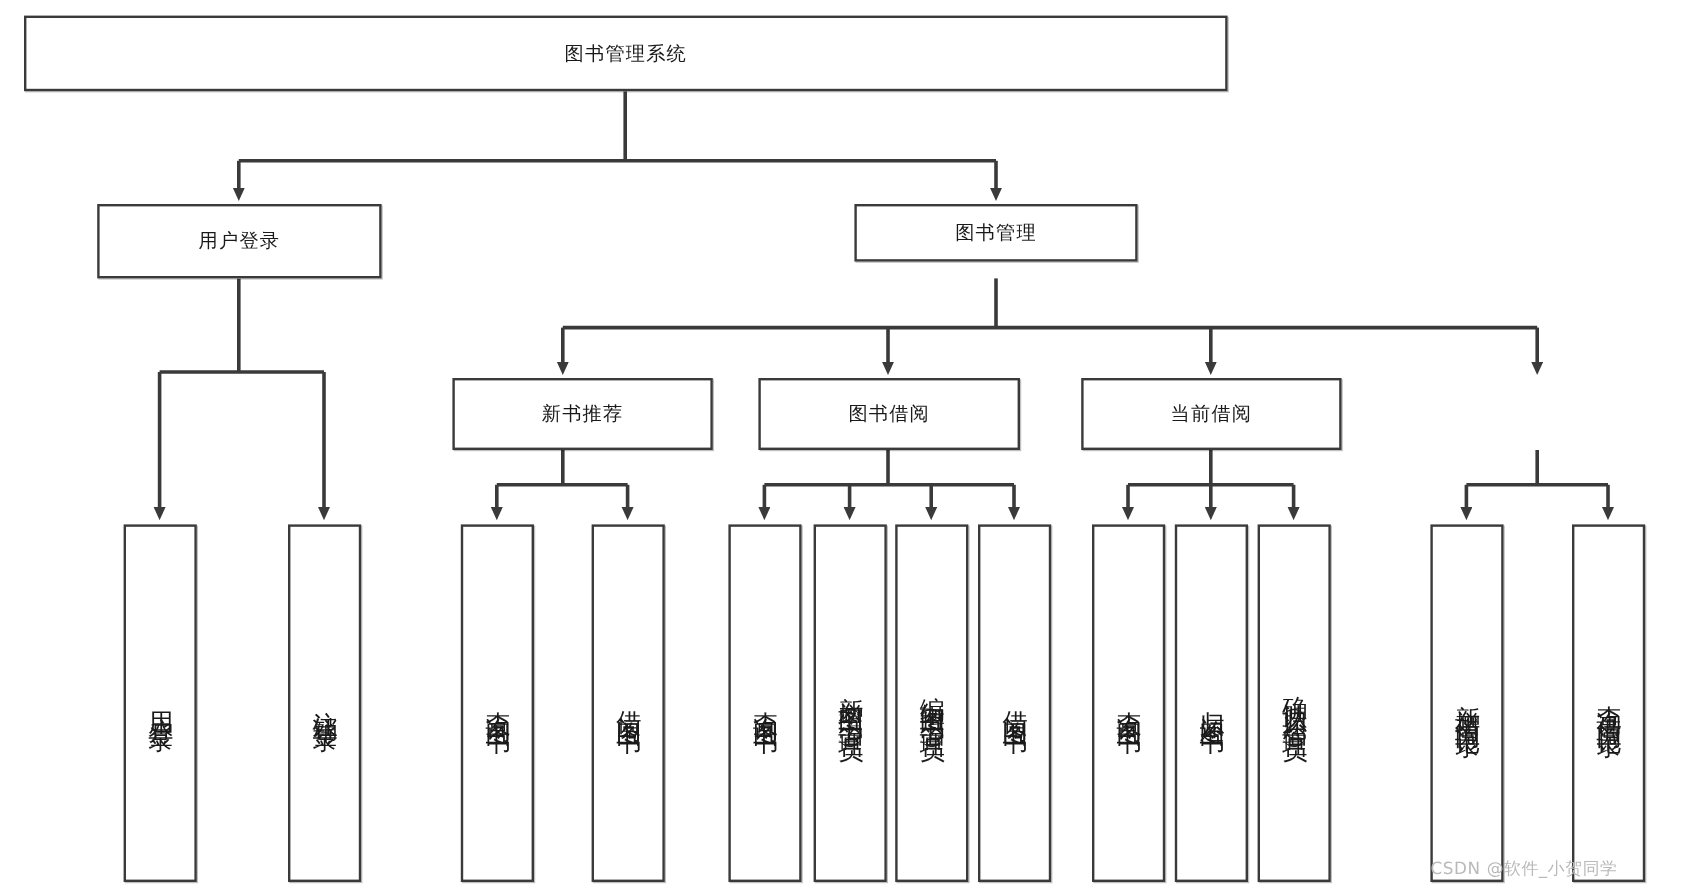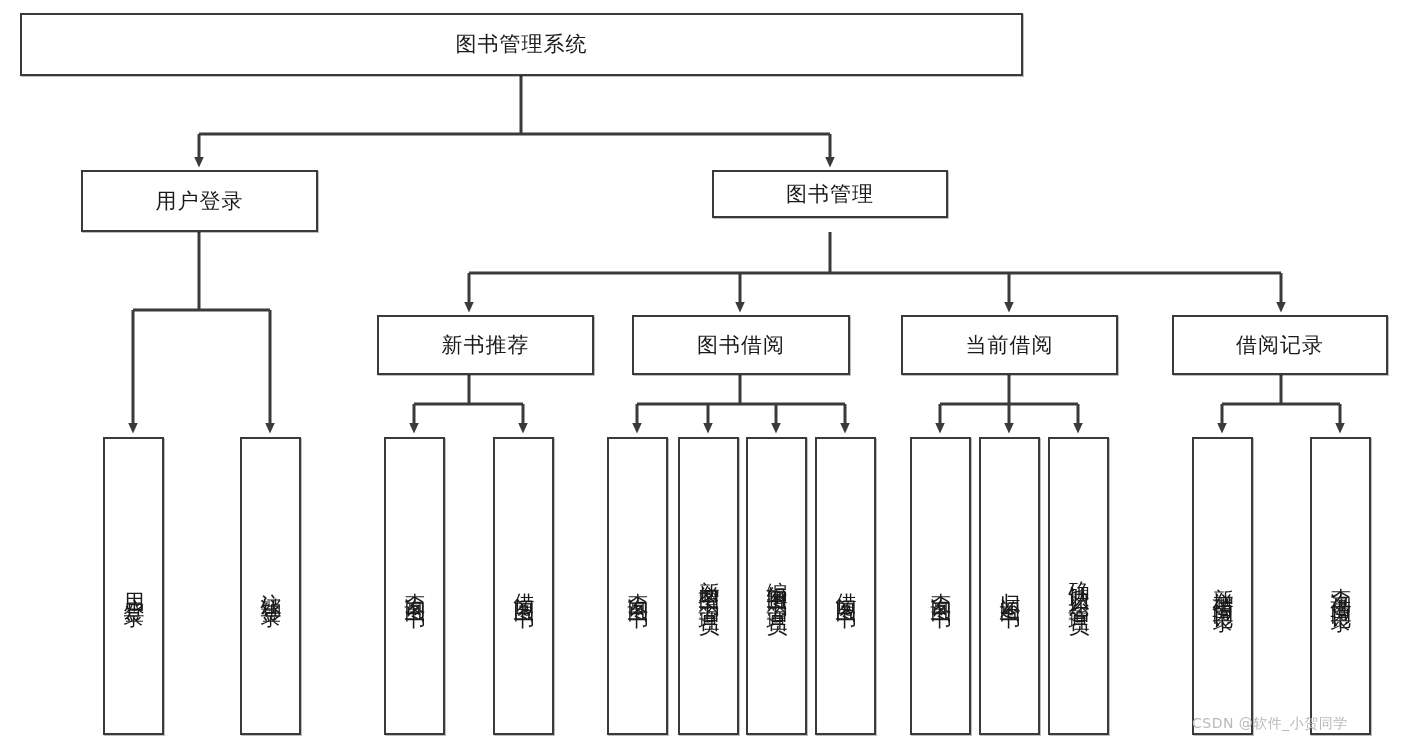--- a/index.html
+++ b/index.html
@@ -30,21 +30,21 @@
     box-sizing: border-box;
     background: #ffffff;
     border: 2.5px solid #3a3a3a;
     display: flex;
     align-items: center;
     justify-content: center;
     box-shadow: 1px 1px 0 rgba(0,0,0,0.25);
   }
   .node-label {
     color: #1a1a1a;
-    font-size: 21px;
+    font-size: 16px;
     line-height: 1.25;
     letter-spacing: 1px;
     white-space: nowrap;
   }
   .node.vertical {
     align-items: center;
     justify-content: center;
   }
   .node.vertical .node-label {
     writing-mode: vertical-rl;
@@ -135,23 +135,20 @@
 
   <div class="node" style="left:361px; top:315px; width:217px; height:60px;margin-left:16px;">
     <span class="node-label">新书推荐</span>
   </div>
   <div class="node" style="left:632px; top:315px; width:218px; height:60px;justify-content:center;">
     <span class="node-label">图书借阅</span>
   </div>
   <div class="node" style="left:901px; top:315px; width:217px; height:60px;">
     <span class="node-label">当前借阅</span>
   </div>
-  <div class="node" style="left:1172px; top:315px; width:216px; height:60px;">
-    <span class="node-label">借阅记录</span>
-  </div>
 
   <div class="node vertical" style="left:103px; top:437px; width:61px; height:298px;">
     <span class="node-label">用户登录</span>
   </div>
   <div class="node vertical" style="left:240px; top:437px; width:61px; height:298px;">
     <span class="node-label">注销登录</span>
   </div>
 
   <div class="node vertical" style="left:384px; top:437px; width:61px; height:298px;">
     <span class="node-label">查询图书</span>

